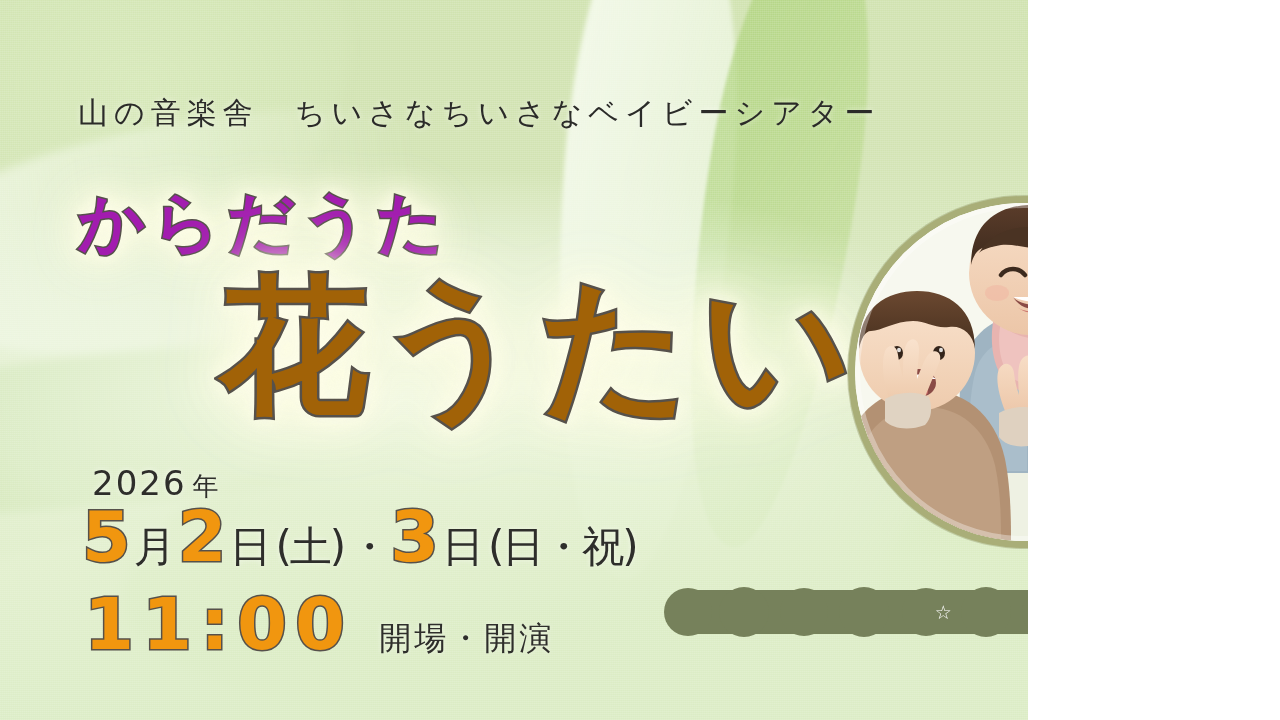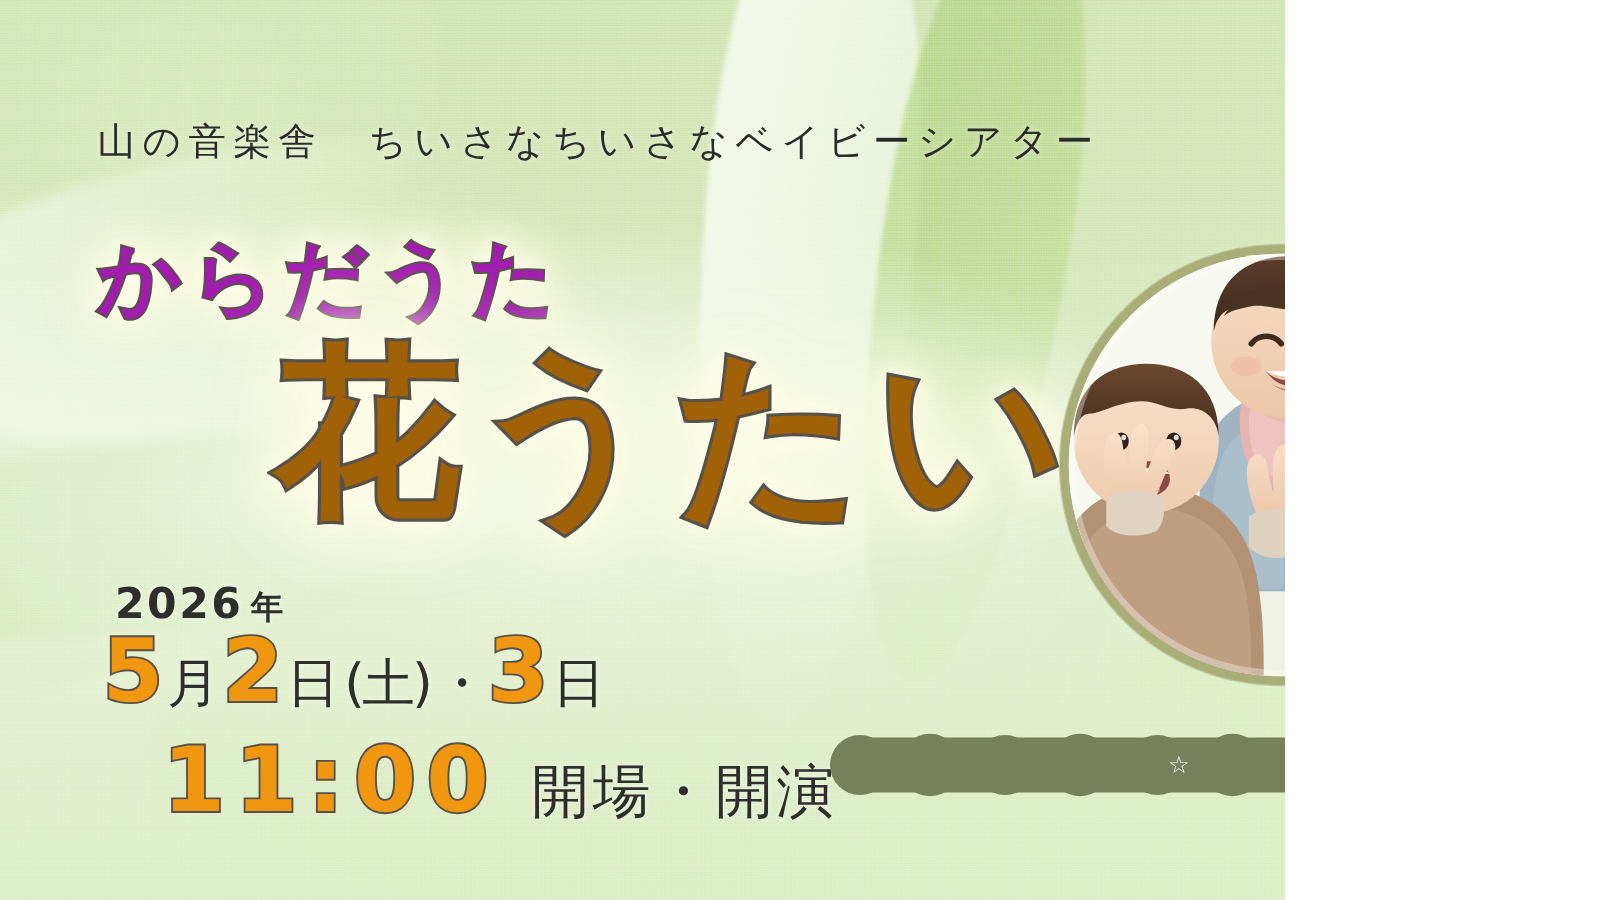--- a/index.html
+++ b/index.html
@@ -191,21 +191,20 @@
   .date-year {
     position: absolute;
     left: 92px;
     top: 463px;
     font-size: 34px;
     color: #2e2e2b;
     letter-spacing: 2px;
     font-family: "DejaVu Sans", "Liberation Sans", sans-serif;
     white-space: nowrap;
     text-shadow: 0 0 6px rgba(255,255,255,0.6);
-    font-weight: bold;
   }
   .date-year .yr-unit { font-size: 26px; margin-left: 6px; }
 
   .date-line {
     position: absolute;
     left: 82px;
     top: 502px;
     white-space: nowrap;
     display: flex;
     align-items: baseline;
@@ -231,33 +230,32 @@
   .sm-jp.tight { letter-spacing: -2px; }
 
   .time-line {
     position: absolute;
     left: 84px;
     top: 588px;
     white-space: nowrap;
     display: flex;
     align-items: baseline;
     font-family: "DejaVu Sans", "Liberation Sans", sans-serif;
-    margin-left: 46px;
   }
   .time-num {
     font-size: 72px;
     font-weight: 700;
     color: #f1960f;
     -webkit-text-stroke: 3px #56514b;
     paint-order: stroke fill;
     line-height: 1;
     letter-spacing: 8px;
   }
   .time-label {
-    font-size: 46px;
+    font-size: 32px;
     color: #2e2e2b;
     line-height: 1;
     letter-spacing: 3px;
     margin-left: 26px;
     text-shadow: 0 0 5px rgba(255,255,255,0.55);
   }
 
   
   .photo-wrap {
     position: absolute;
@@ -500,20 +498,21 @@
 
   <div class="date-line">
     <span class="big-num">5</span>
     <span class="sm-jp">月</span>
     <span class="big-num">2</span>
     <span class="sm-jp">日</span>
     <span class="sm-jp tight">(土)</span>
     <span class="sm-jp tight">・</span>
     <span class="big-num">3</span>
     <span class="sm-jp">日</span>
+    <span class="sm-jp tight">(日・祝)</span>
   </div>
 
   <div class="time-line">
     <span class="time-num">11:00</span>
     <span class="time-label">開場・開演</span>
   </div>
 
   <div class="relax-bubble">
     <div class="bubble-bg">
       <svg viewBox="0 0 598 52" width="598" height="52" aria-hidden="true">

